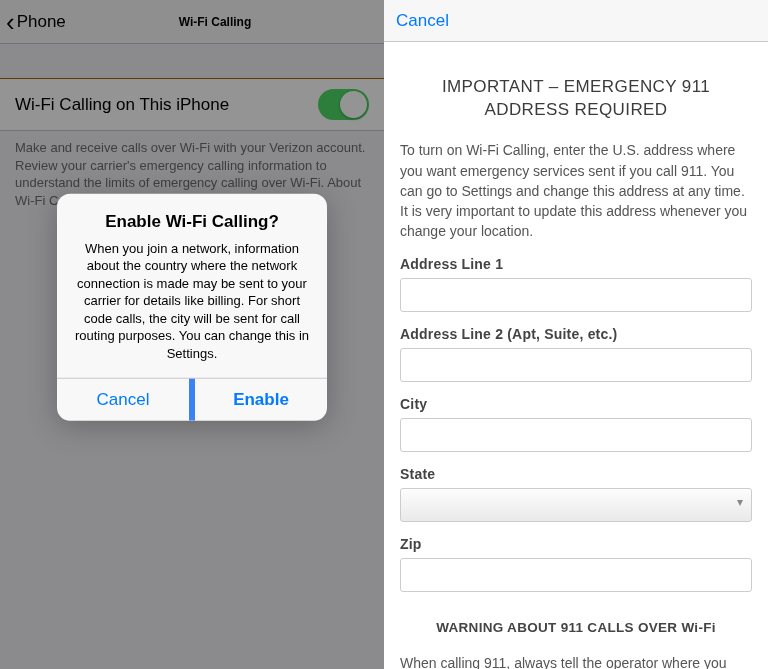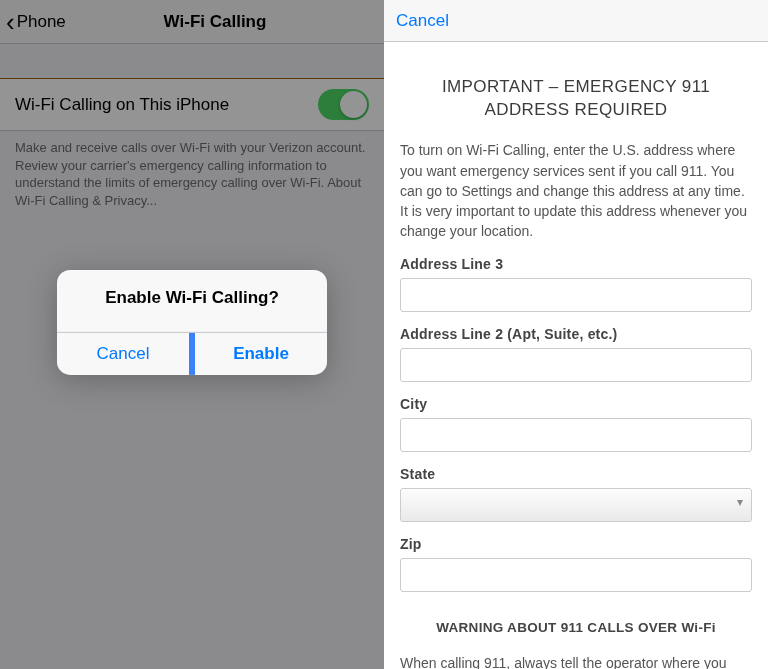--- a/index.html
+++ b/index.html
@@ -42,21 +42,21 @@
   .chev-left {
     font-size: 26px;
     line-height: 20px;
     font-weight: 300;
     margin-right: 2px;
   }
   .nav-title {
     position: absolute;
     left: 0; right: 0;
     text-align: center;
-    font-size: 17px;
+    font-size: 12px;
     font-weight: 600;
     pointer-events: none;
     padding-left: 46px;
   }
   .spacer { height: 34px; }
   .row {
     background: #fff;
     border-top: 1px solid #a16207;
     border-bottom: 1px solid #c8c7cc;
     padding: 10px 15px;
@@ -216,37 +216,38 @@
       <div class="toggle-knob"></div>
     </div>
   </div>
   <div class="footer-text">Make and receive calls over Wi-Fi with your Verizon account. Review your carrier's emergency calling information to understand the limits of emergency calling over Wi-Fi. About Wi-Fi Calling &amp; Privacy...</div>
 
   <div class="dim-overlay"></div>
 
   <div class="alert">
     <div class="alert-body">
       <div class="alert-title">Enable Wi-Fi Calling?</div>
+      <div class="alert-msg">When you join a network, information about the country where the network connection is made may be sent to your carrier for details like billing. For short code calls, the city will be sent for call routing purposes. You can change this in Settings.</div>
     </div>
     <div class="alert-actions">
       <div class="alert-btn">Cancel</div>
       <div class="alert-btn bold">Enable</div>
     </div>
   </div>
 </div>
 
 <div class="right">
   <div class="rnav">
     <span class="rnav-cancel">Cancel</span>
   </div>
   <div class="rbody">
     <div class="rtitle">IMPORTANT – EMERGENCY 911 ADDRESS REQUIRED</div>
     <div class="rpara">To turn on Wi-Fi Calling, enter the U.S. address where you want emergency services sent if you call 911. You can go to Settings and change this address at any time. It is very important to update this address whenever you change your location.</div>
 
-    <div class="flabel">Address Line 3</div>
+    <div class="flabel">Address Line 1</div>
     <input class="finput" value="" style="">
 
     <div class="flabel">Address Line 2 (Apt, Suite, etc.)</div>
     <input class="finput" value="" style="">
 
     <div class="flabel">City</div>
     <input class="finput" value="" style="">
 
     <div class="flabel">State</div>
     <div class="fselect"></div>

